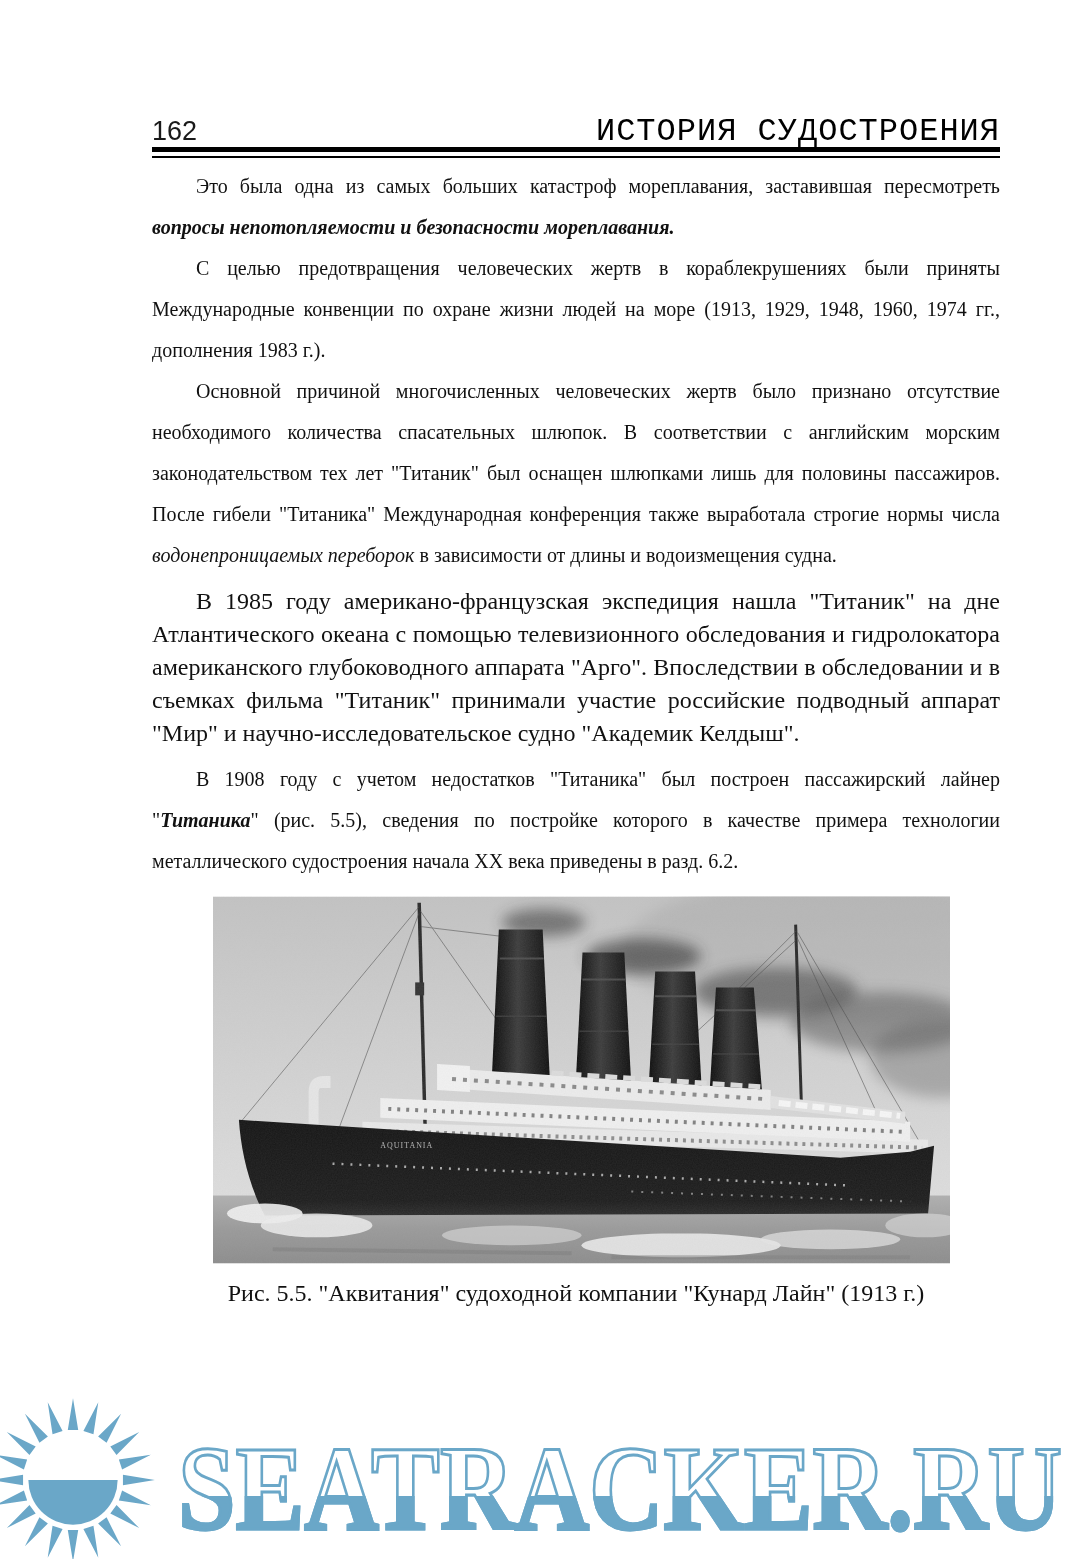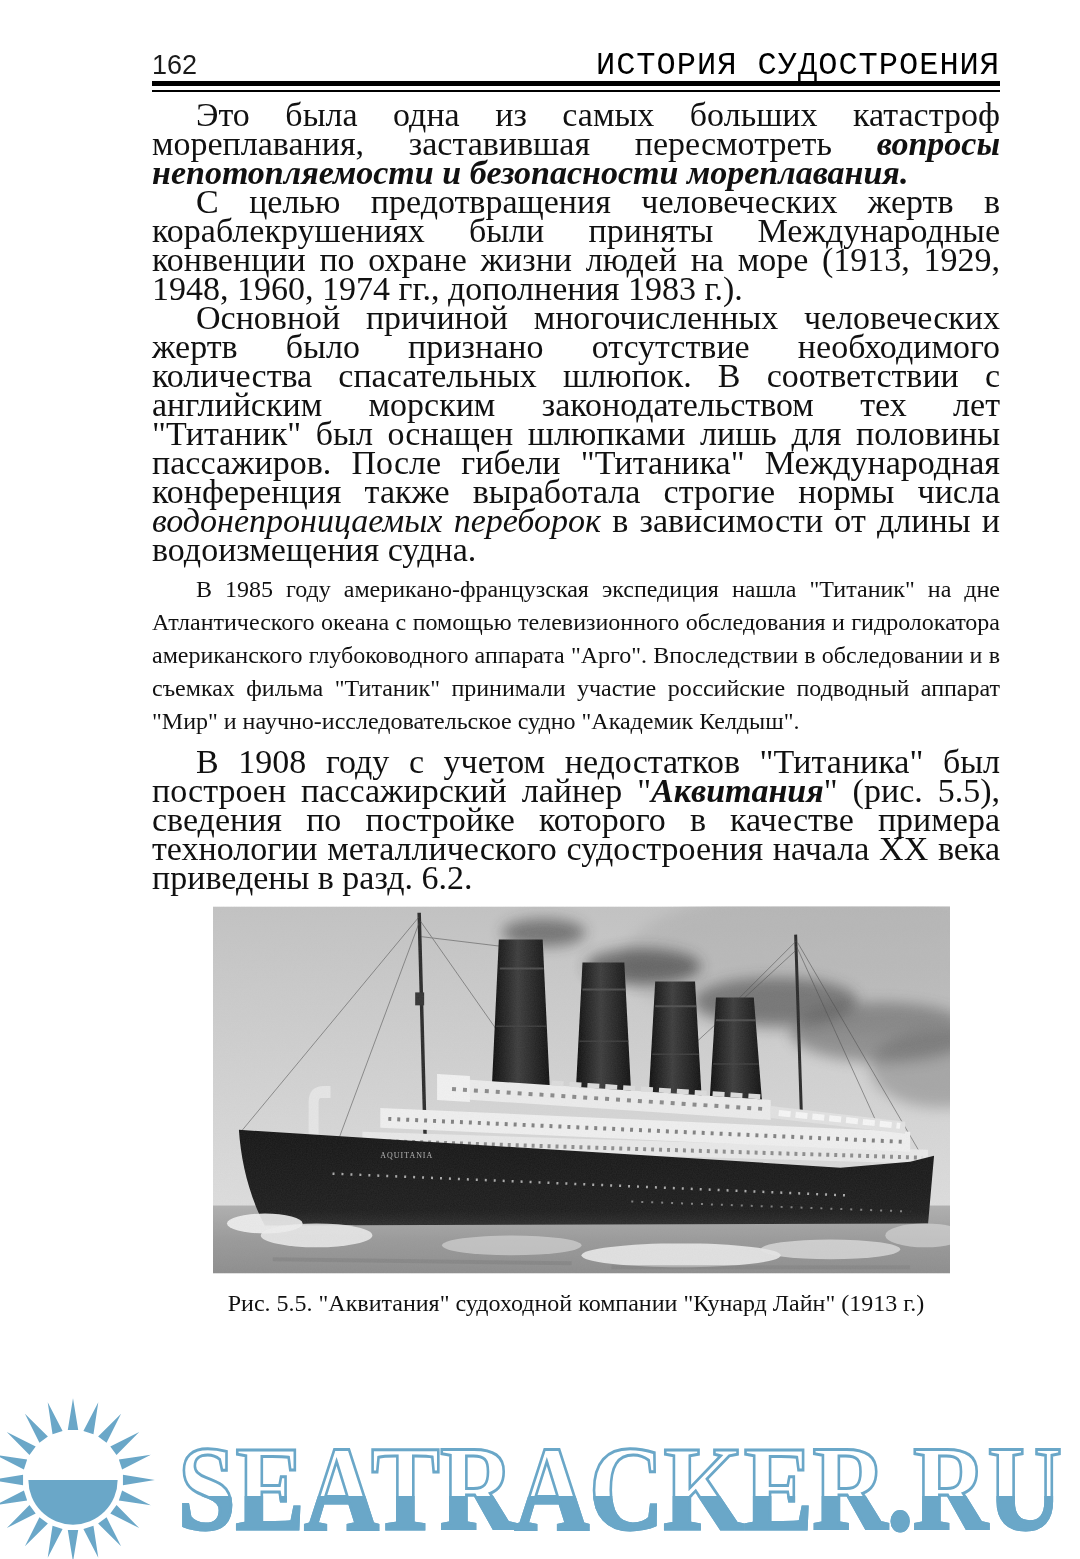--- a/index.html
+++ b/index.html
@@ -7,21 +7,21 @@
     position:relative;
     width:1080px;height:1559px;
     background:#ffffff;
     overflow:hidden;
     font-family:"Liberation Serif", serif;
     color:#111;
   }
   .content{
     position:relative;
     margin:0;
-    padding:47px 80px 0 152px;
+    padding:113px 80px 0 152px;
     width:848px;
   }
   .header-row{
     display:flex;justify-content:space-between;align-items:baseline;
     height:30px;
   }
   .page-num{
     font-family:"Liberation Sans", sans-serif;
     font-size:27px;color:#1a1a1a;
   }
@@ -31,21 +31,21 @@
   }
   .double-rule{
     margin-top:4px;
     height:4px;
     border-top:5px solid #000;
     border-bottom:2px solid #000;
   }
   #paragraphs{margin-top:8px;}
   .para{
     margin:0;
-    font-size:34px;line-height:29px;
+    font-size:20px;line-height:41px;
     text-align:justify;
     text-indent:44px;
   }
   .para.small{font-size:24px;line-height:33px;}
   .para.gap{margin-top:9px;}
   .run-i{font-style:italic;}
   .run-bi{font-style:italic;font-weight:bold;}
   .figure{
     margin:14px 0 0 0;
     padding:0;
@@ -101,21 +101,21 @@
       <span class="page-num">162</span>
       <span class="header-title">ИСТОРИЯ СУДОСТРОЕНИЯ</span>
     </div>
     <div class="double-rule"></div>
 
     <div id="paragraphs">
         <p class="para"><span>Это была одна из самых больших катастроф мореплавания, заставившая пересмотреть </span><span class="run-bi">вопросы непотопляемости и безопасности мореплавания.</span></p>
         <p class="para"><span>С целью предотвращения человеческих жертв в кораблекрушениях были приняты Международные конвенции по охране жизни людей на море (1913, 1929, 1948, 1960, 1974 гг., дополнения 1983 г.).</span></p>
         <p class="para"><span>Основной причиной многочисленных человеческих жертв было признано отсутствие необходимого количества спасательных шлюпок. В соответствии с английским морским законодательством тех лет "Титаник" был оснащен шлюпками лишь для половины пассажиров. После гибели "Титаника" Международная конференция также выработала строгие нормы числа </span><span class="run-i">водонепроницаемых переборок</span><span> в зависимости от длины и водоизмещения судна.</span></p>
         <p class="para small gap"><span>В 1985 году американо-французская экспедиция нашла "Титаник" на дне Атлантического океана с помощью телевизионного обследования и гидролокатора американского глубоководного аппарата "Арго". Впоследствии в обследовании и в съемках фильма "Титаник" принимали участие российские подводный аппарат "Мир" и научно-исследовательское судно "Академик Келдыш".</span></p>
-        <p class="para gap"><span>В 1908 году с учетом недостатков "Титаника" был построен пассажирский лайнер "</span><span class="run-bi">Аквитания</span><span>" (рис. 5.5), сведения по постройке которого в качестве примера технологии металлического судостроения начала XX века приведены в разд. 6.2.</span></p>
+        <p class="para gap"><span>В 1908 году с учетом недостатков "Титаника" был построен пассажирский лайнер "</span><span class="run-bi">Титаника</span><span>" (рис. 5.5), сведения по постройке которого в качестве примера технологии металлического судостроения начала XX века приведены в разд. 6.2.</span></p>
       </div>
 
     <figure class="figure">
       <svg class="photo" viewBox="0 0 740 368" xmlns="http://www.w3.org/2000/svg">
         <defs>
           <linearGradient id="skyGrad" x1="0" y1="0" x2="0" y2="1">
             <stop offset="0" stop-color="#c3c3c3"></stop>
             <stop offset="0.7" stop-color="#d6d6d6"></stop>
             <stop offset="1" stop-color="#dedede"></stop>
           </linearGradient>

